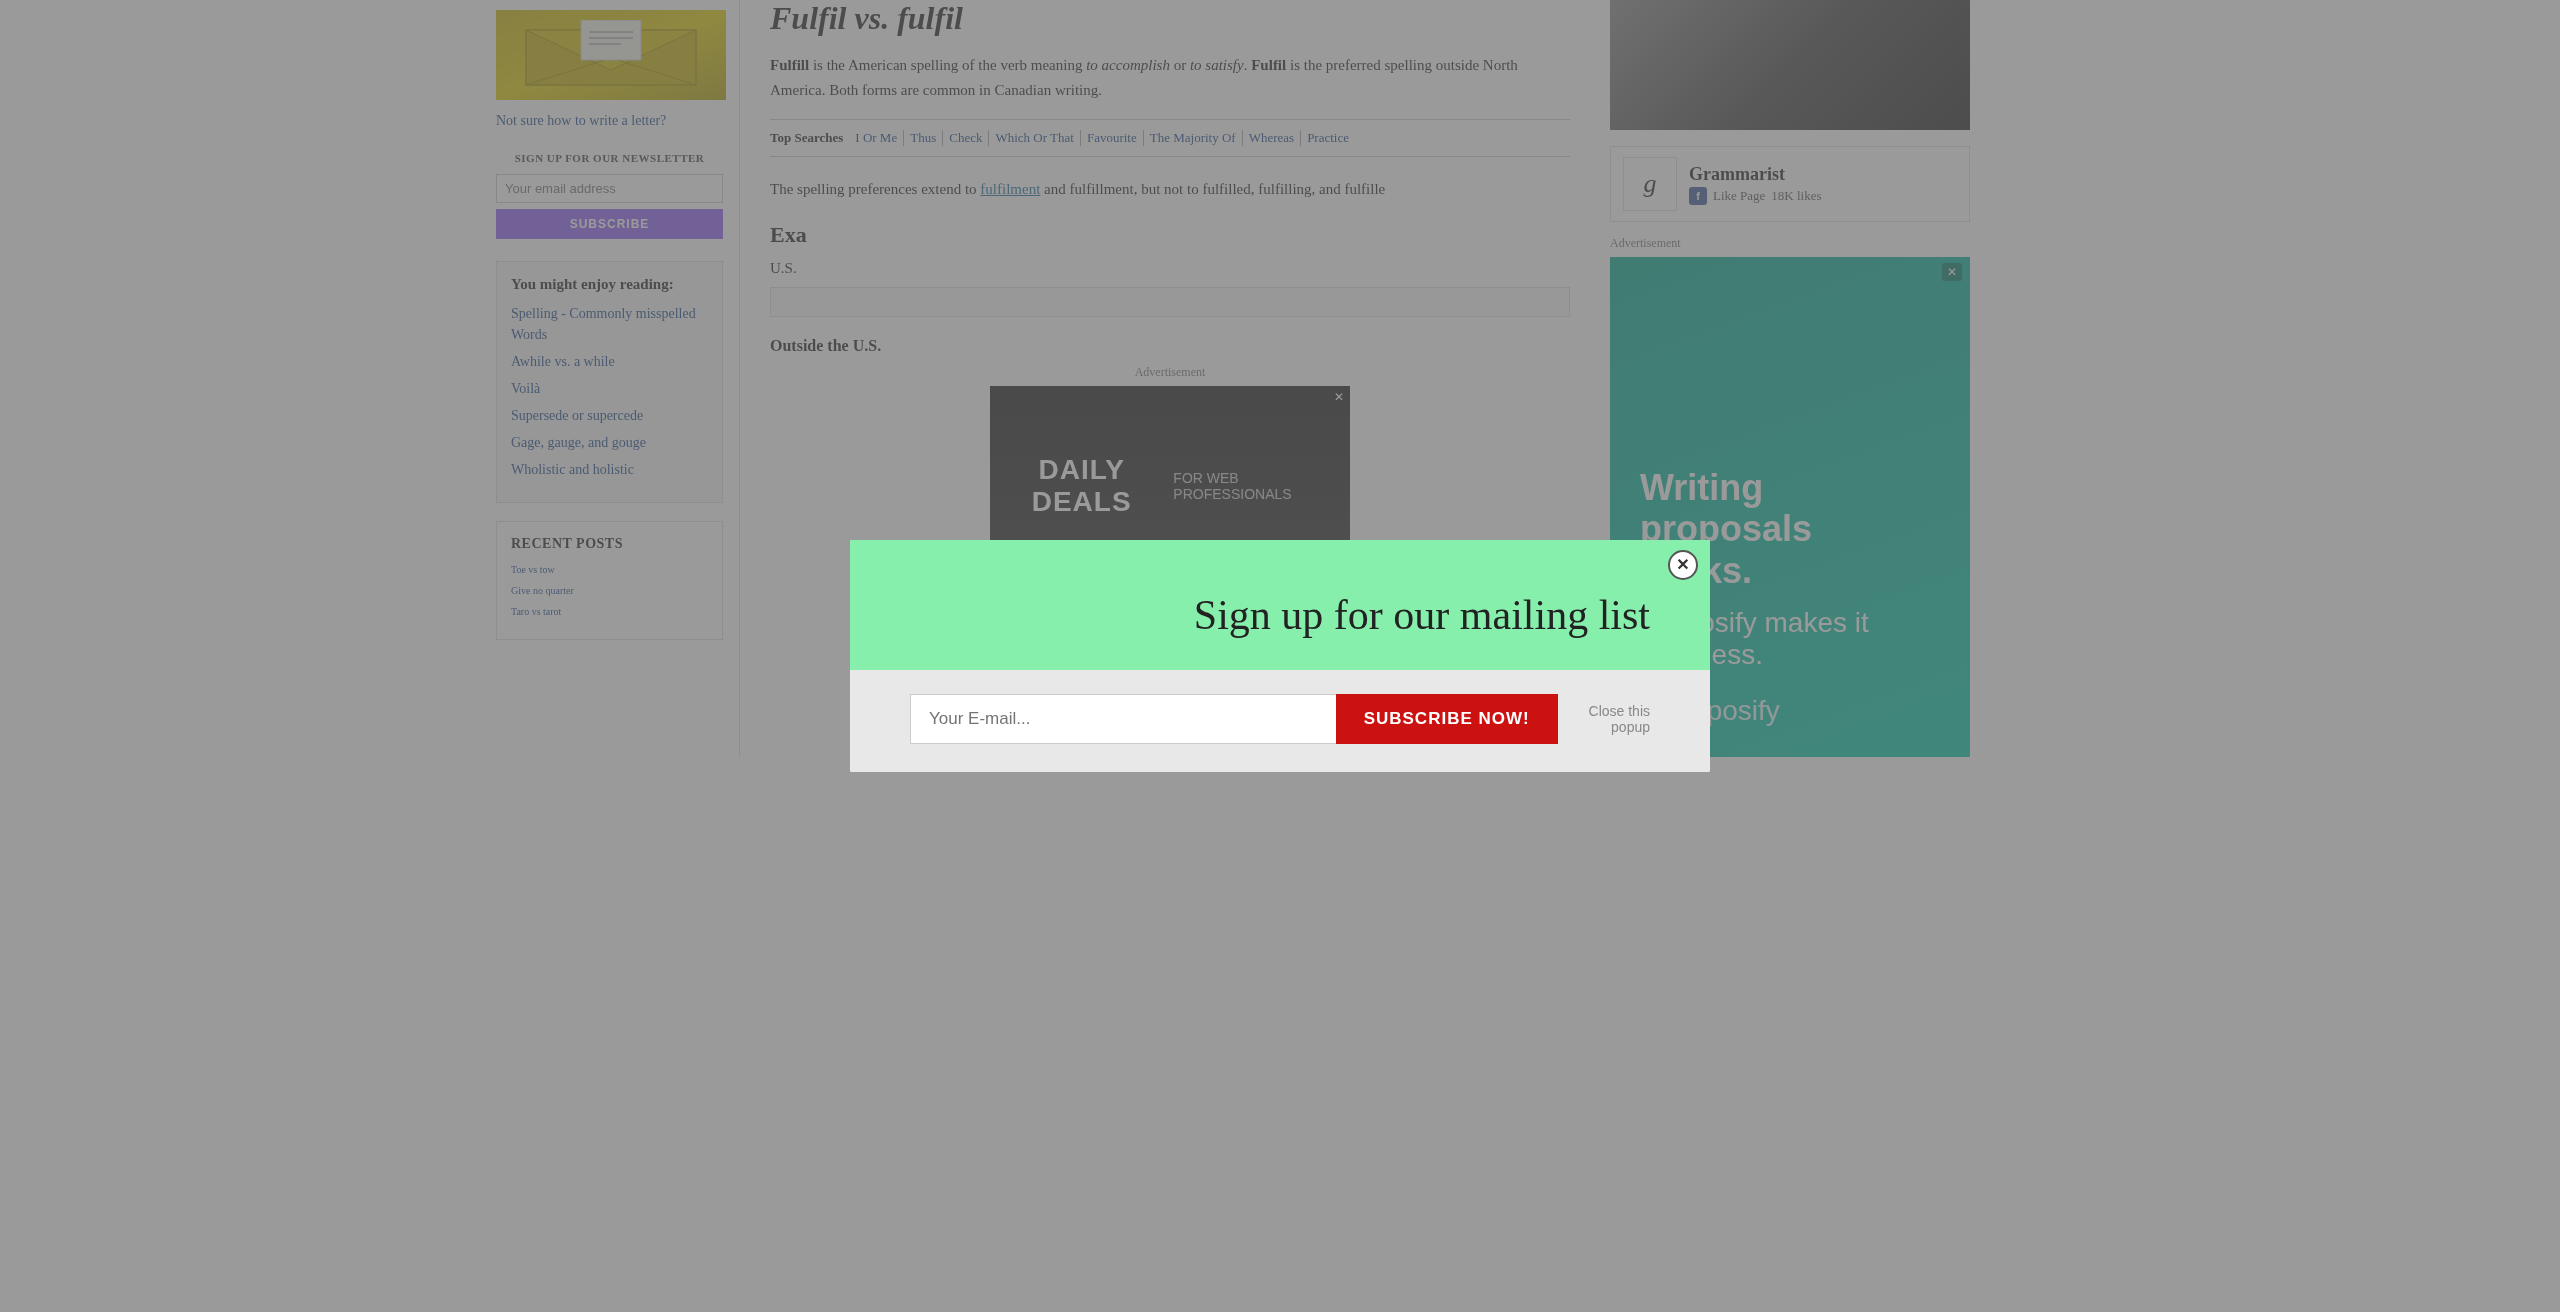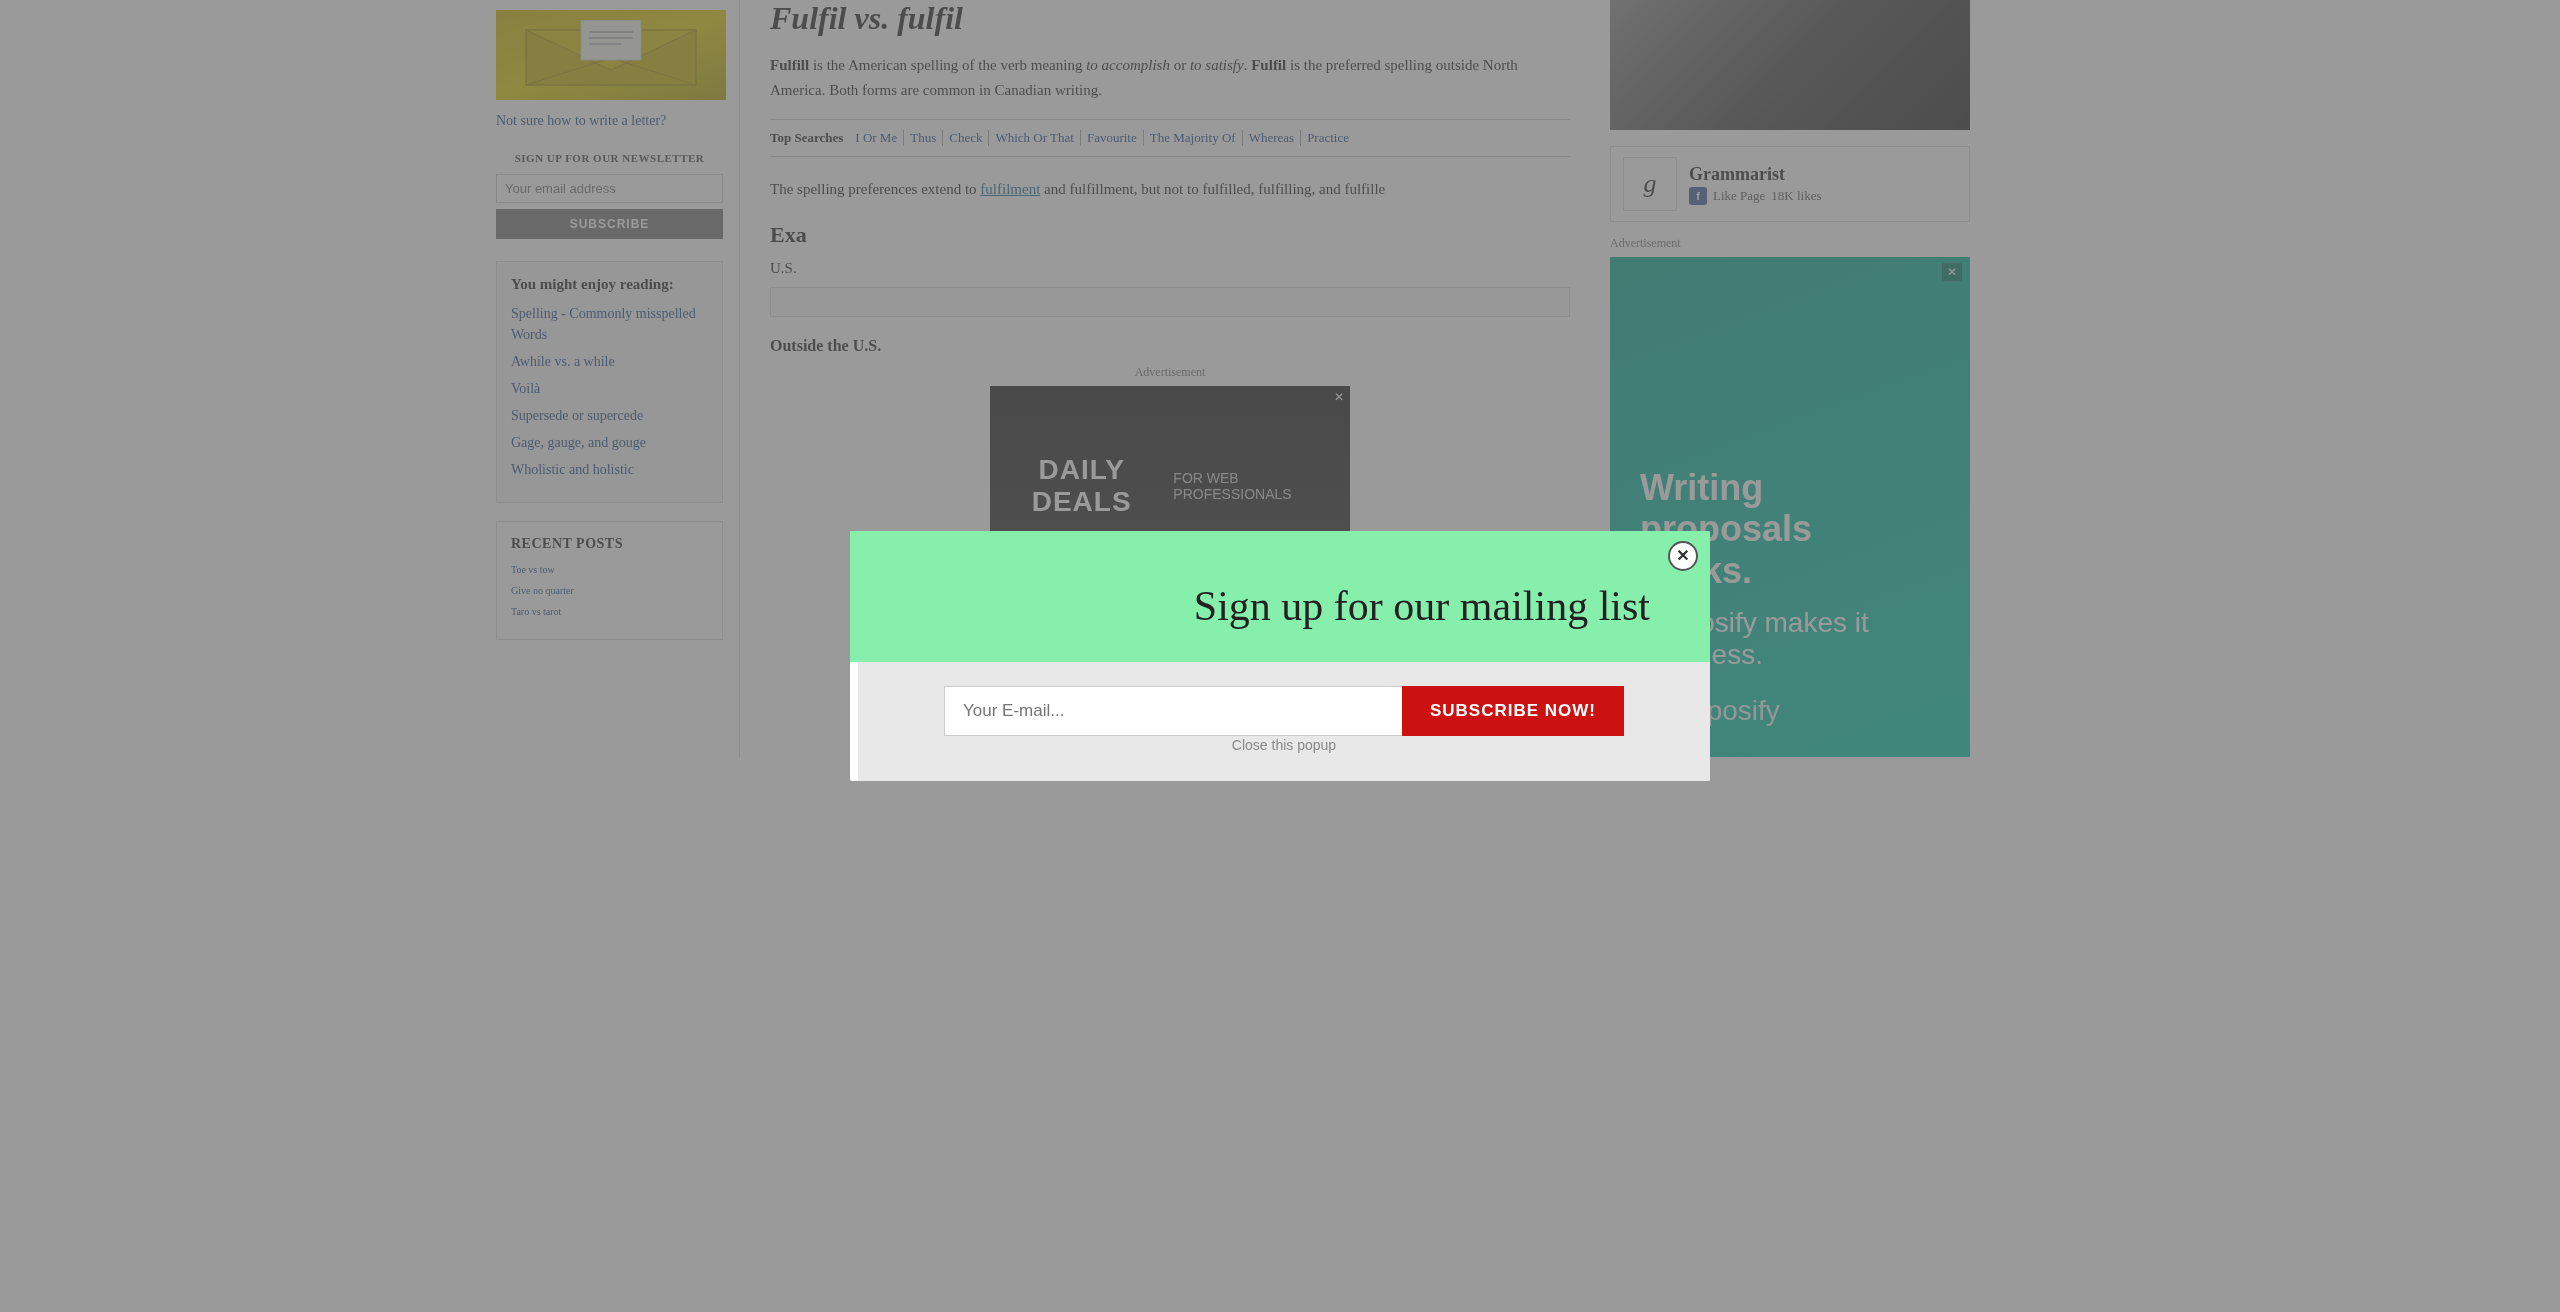--- a/index.html
+++ b/index.html
@@ -71,21 +71,21 @@
       width: 100%;
       border: 1px solid #ccc;
       padding: 6px 8px;
       font-size: 13px;
       margin-top: 8px;
       color: #999;
       outline: none;
     }
     .subscribe-btn {
       width: 100%;
-      background: #737373;
+      background: #8b5cf6;
       color: #fff;
       border: none;
       padding: 8px 0;
       font-size: 12px;
       font-weight: bold;
       letter-spacing: 1px;
       cursor: pointer;
       margin-top: 6px;
     }
 
@@ -415,24 +415,23 @@
       font-size: 42px;
       font-weight: 400;
       color: #222;
       font-family: Georgia, serif;
       line-height: 1.2;
     }
     .popup-bottom {
       background: #e8e8e8;
       padding: 24px 60px 28px;
       display: flex;
-      flex-direction: column;
+      flex-direction: row;
       align-items: center;
       gap: 1px;
-      margin-left: 8px;
     }
     .popup-form-row {
       display: flex;
       gap: 0;
       width: 100%;
       max-width: 680px;
     }
     .popup-email-input {
       flex: 1;
       border: 1px solid #ccc;

